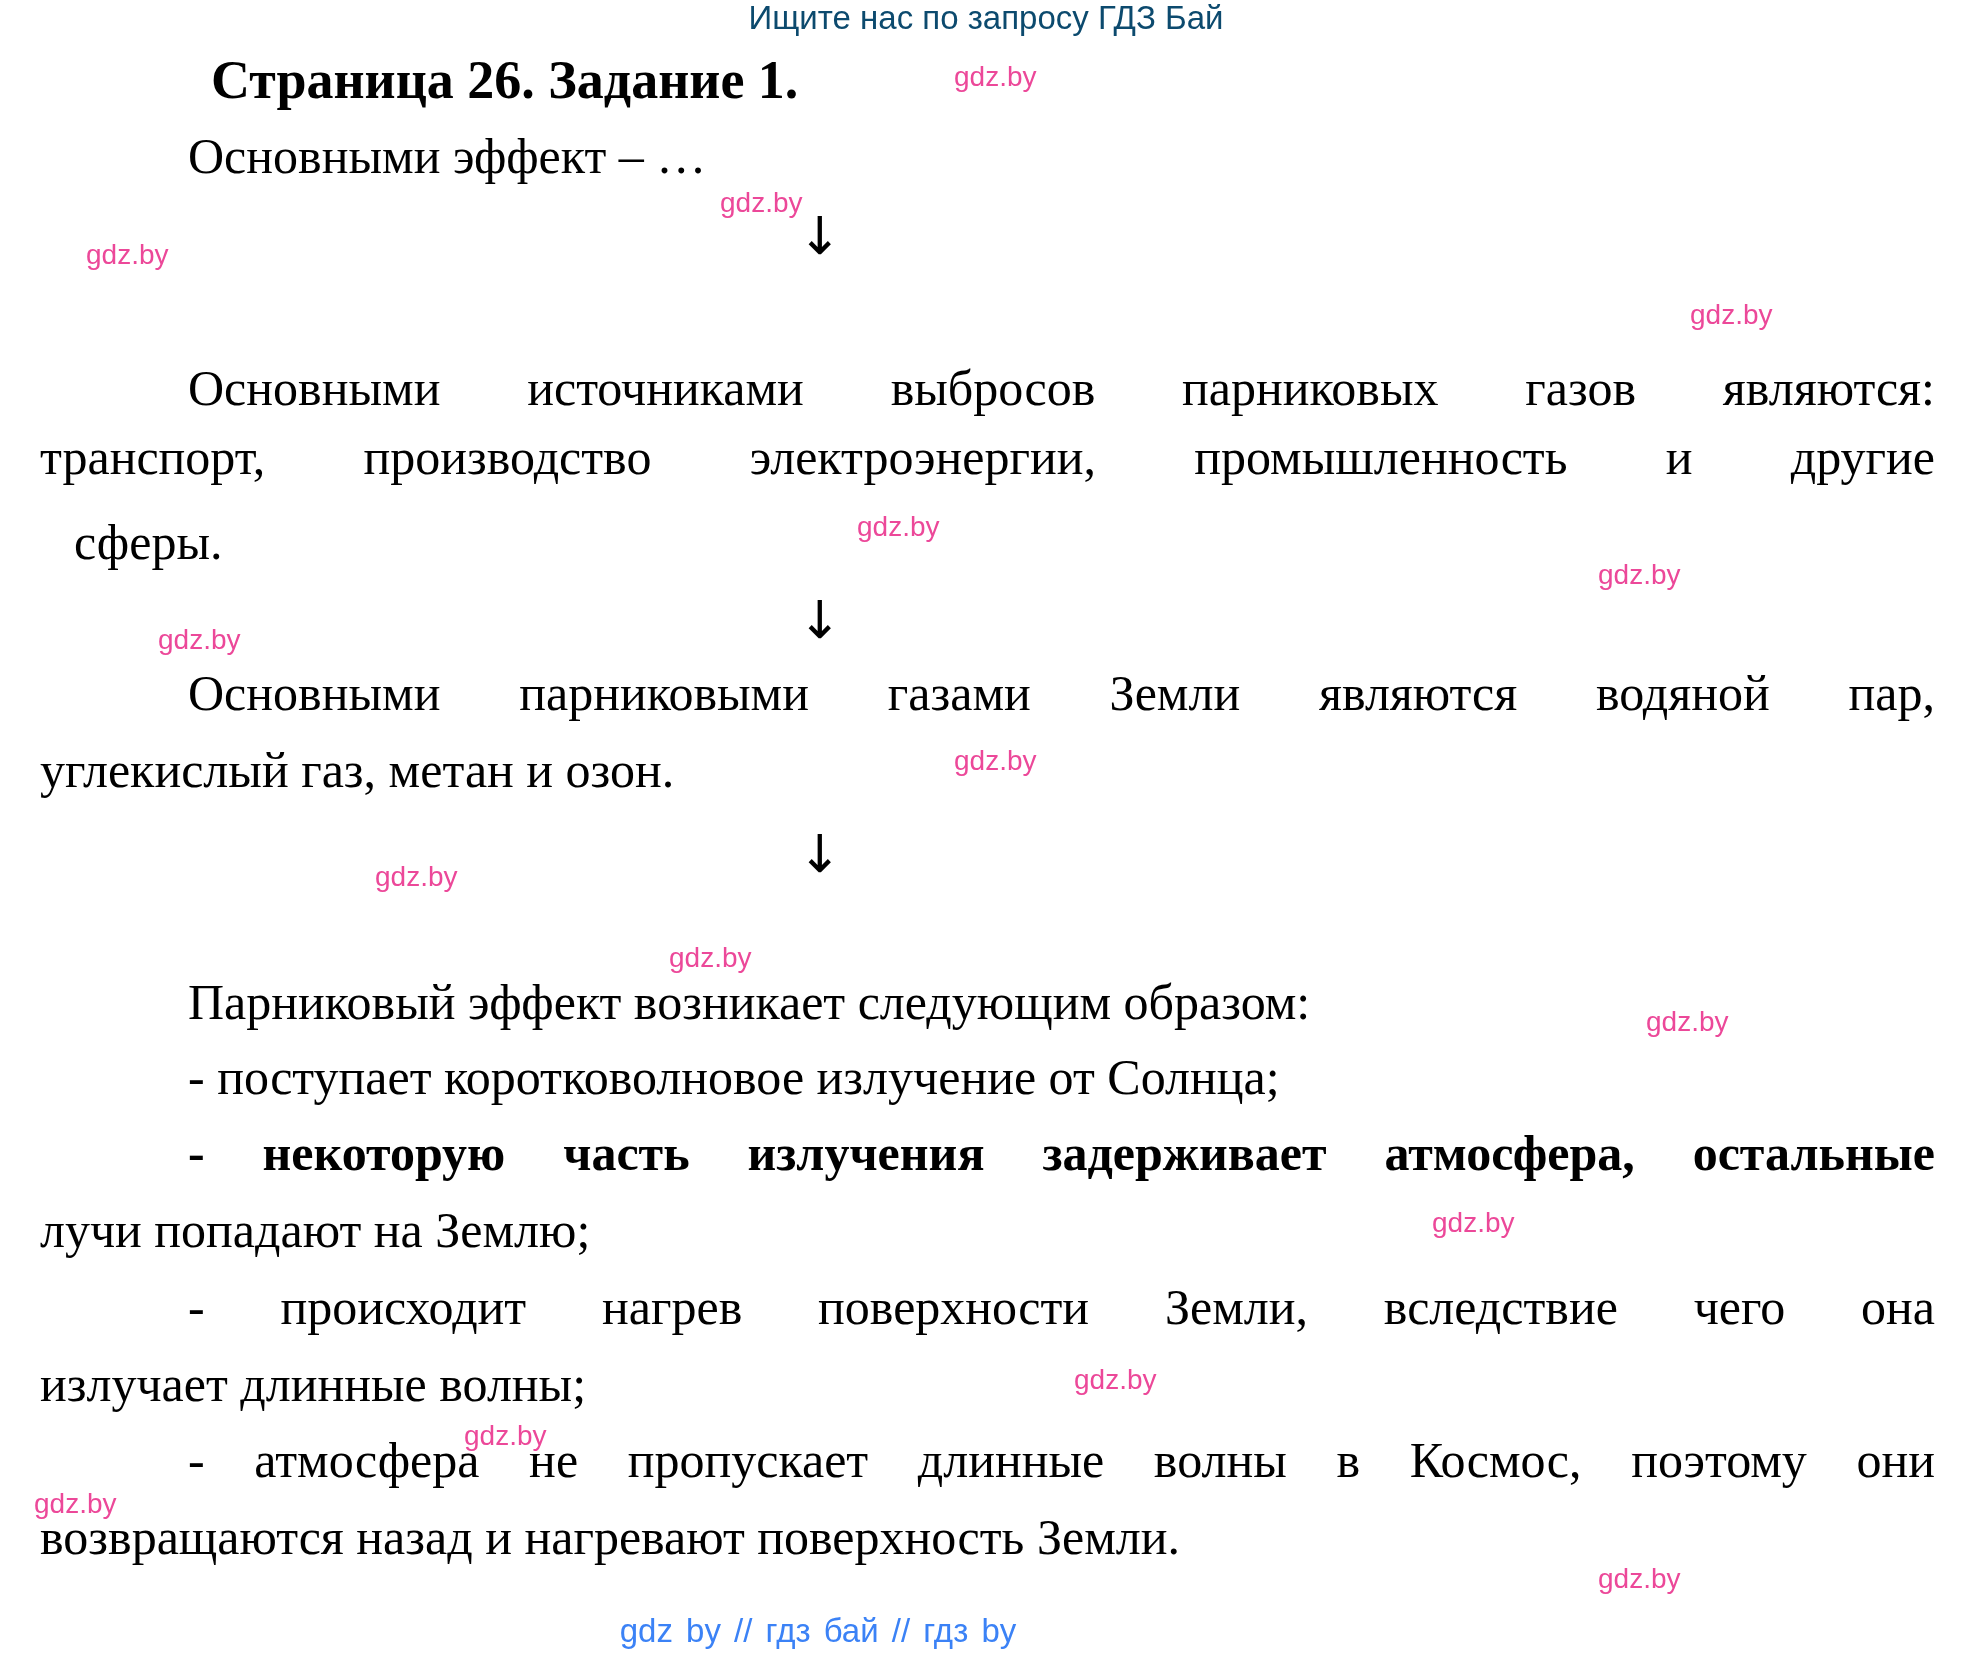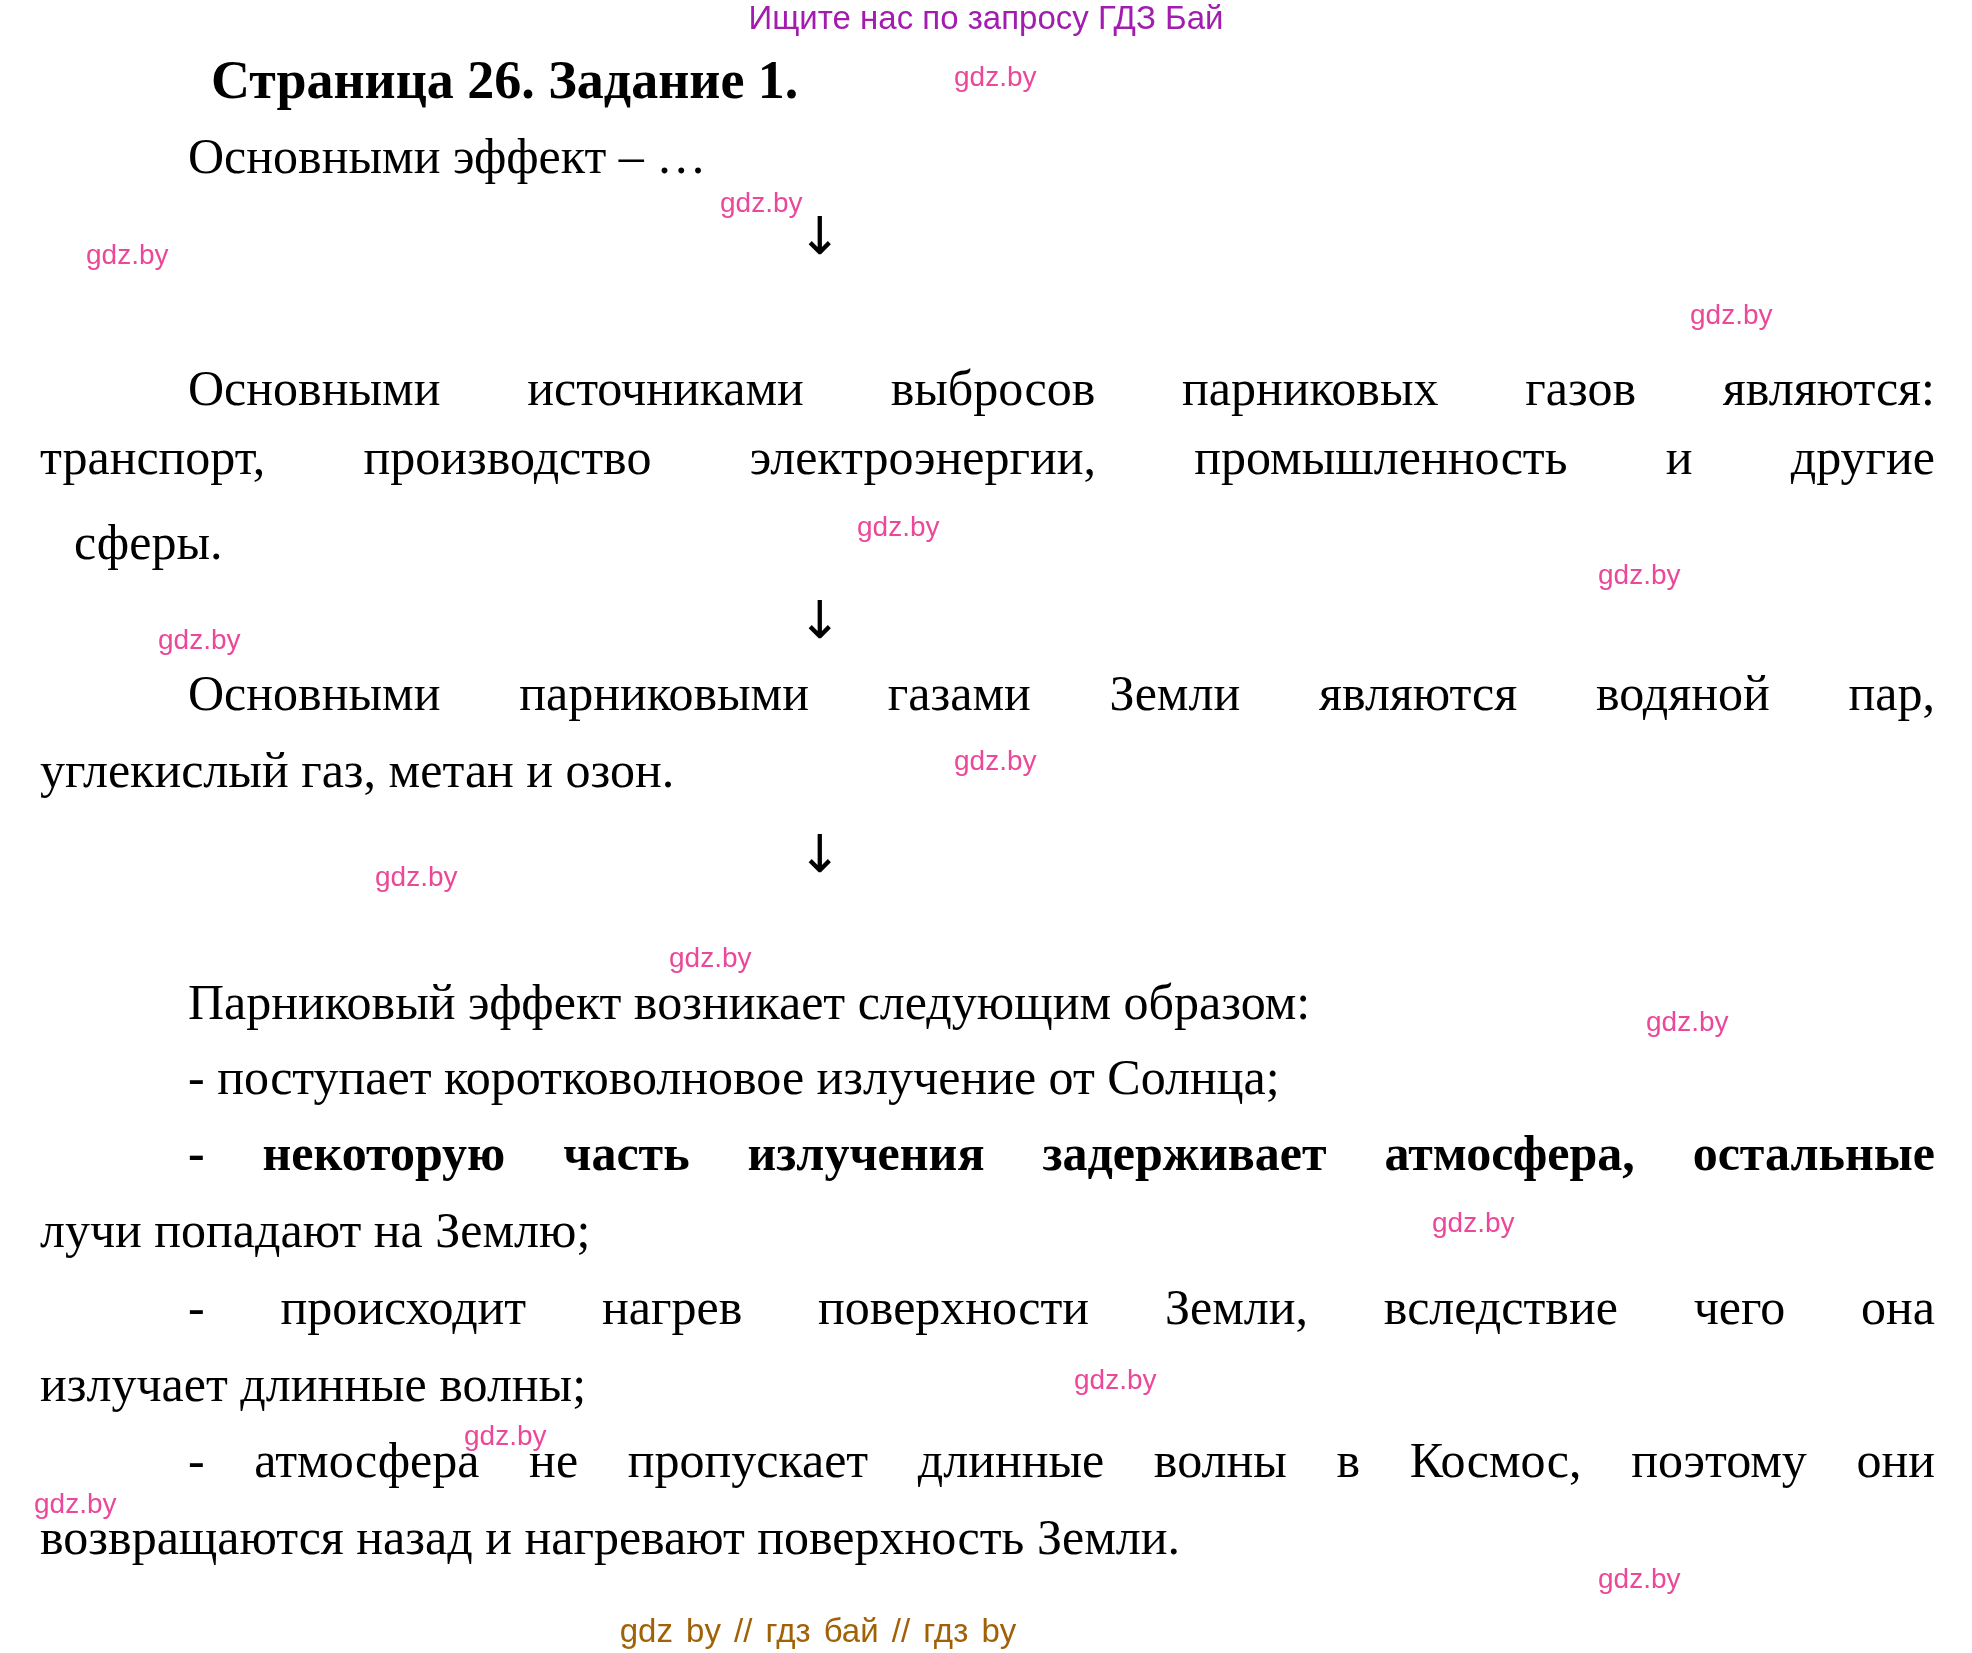--- a/index.html
+++ b/index.html
@@ -7,21 +7,21 @@
     width: 1972px; height: 1653px; position: relative; overflow: hidden;
     background: #ffffff;
     font-family: "Liberation Serif", serif;
     color: #000;
   }
   .header {
     position: absolute; left: 0; width: 1972px; top: 0; height: 40px;
     text-align: center;
     font-family: "Liberation Sans", sans-serif;
     font-size: 33px; line-height: 36px;
-    color: #a21caf;
+    color: #0c4a6e;
   }
   .title {
     position: absolute; left: 188px; top: 48px;
     font-family: "Liberation Serif", serif;
     font-weight: bold; font-size: 54px; line-height: 64px;
     white-space: nowrap;
     margin-left: 23px;
   }
   .line {
     position: absolute; left: 40px; width: 1895px;
@@ -44,21 +44,21 @@
     font-family: "Liberation Sans", sans-serif;
     font-size: 28px; line-height: 30px;
     color: #ec4899;
     white-space: nowrap;
   }
   .footer {
     position: absolute; left: 0; width: 1636px; top: 1612px;
     text-align: center;
     font-family: "Liberation Sans", sans-serif;
     font-size: 33px; line-height: 38px;
-    color: #a16207;
+    color: #3b82f6;
     word-spacing: 4px;
   }
 </style>
 </head>
 <body>
 
 <div class="header">Ищите нас по запросу ГДЗ Бай</div>
 
 <div class="title">Страница 26. Задание 1.</div>
 

